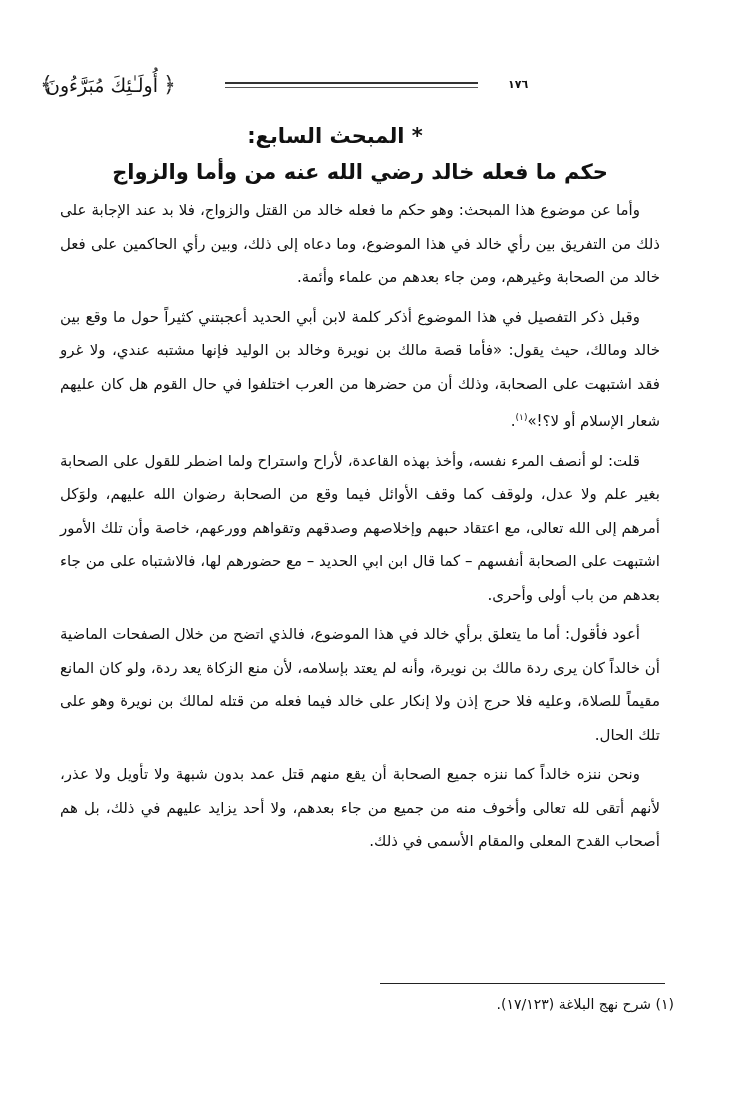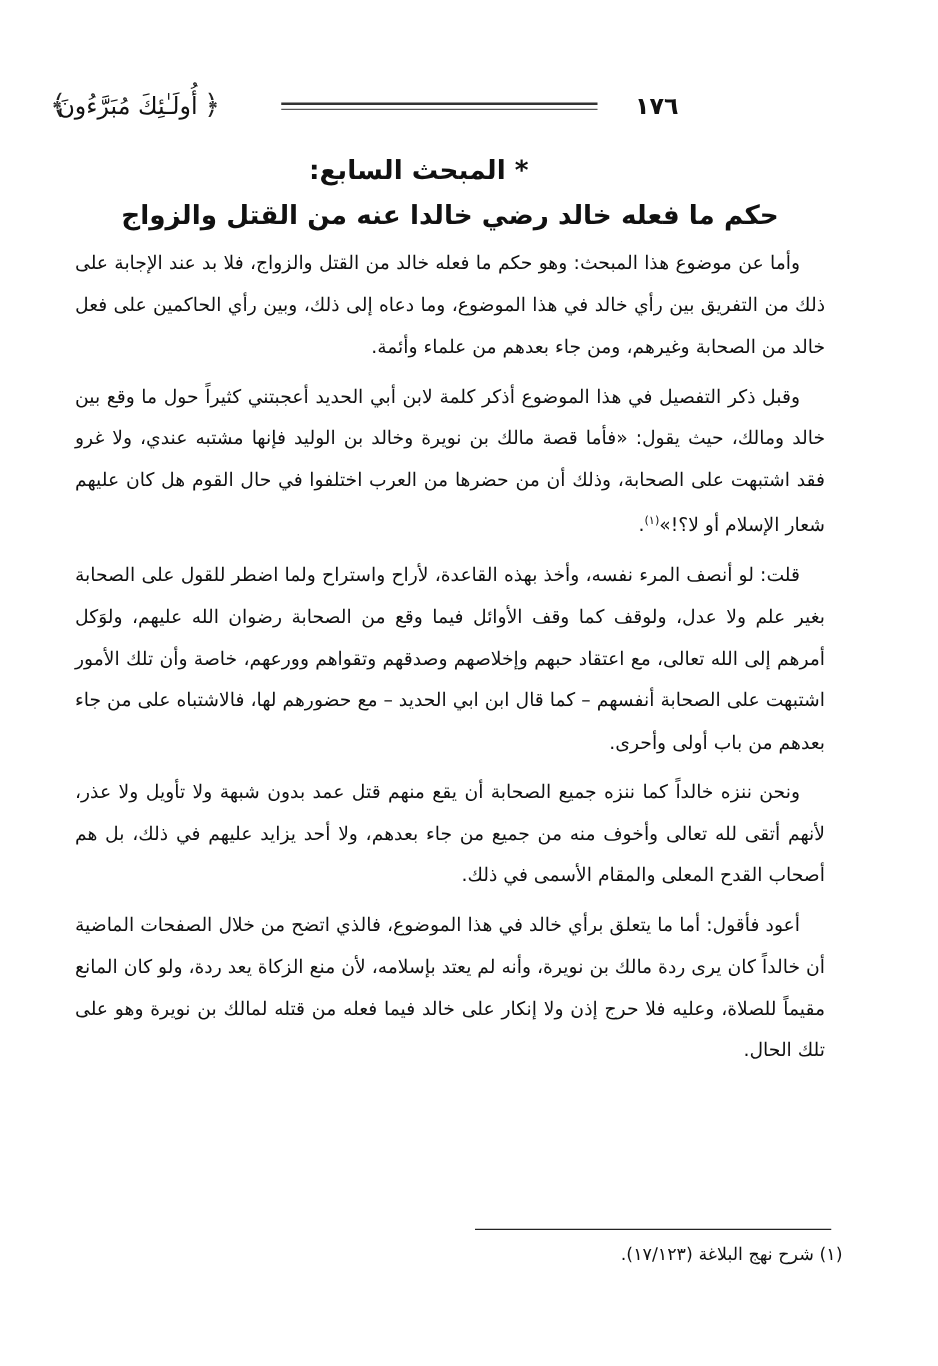--- a/index.html
+++ b/index.html
@@ -19,21 +19,21 @@
     }
     .orn { position: absolute; top: 2px; font-size: 22px; line-height: 30px; color: #222; }
     .orn.l { left: -18px; }
     .orn.r { right: -18px; }
     .rule {
       position: absolute; left: 167px; top: 14px; width: 253px; height: 3px;
       border-top: 2px solid #333; border-bottom: 1px solid #555;
     }
     .page-num {
       position: absolute; left: 450px; top: 0; height: 34px; line-height: 34px;
-      font-size: 19px; font-weight: bold; direction: rtl;
+      font-size: 11px; font-weight: bold; direction: rtl;
     }
     .content {
       position: absolute; top: 118px; left: 60px; width: 600px;
       direction: rtl; text-align: justify;
     }
     .sec-label {
       font-size: 21px; font-weight: bold; margin: 0; padding-right: 50px;
       line-height: 36px; text-align: center;
     }
     .sec-title {
@@ -65,24 +65,24 @@
       <span class="orn l">﴾</span>
       <span>أُولَـٰئِكَ مُبَرَّءُونَ</span>
       <span class="orn r">﴿</span>
     </div>
     <div class="rule"></div>
     <div class="page-num">١٧٦</div>
   </div>
 
   <div class="content">
     <h2 class="sec-label">* المبحث السابع:</h2>
-    <h1 class="sec-title">حكم ما فعله خالد رضي خالدا عنه من القتل والزواج</h1>
+    <h1 class="sec-title">حكم ما فعله خالد رضي الله عنه من وأما والزواج</h1>
 
     <p class="para">وأما عن موضوع هذا المبحث: وهو حكم ما فعله خالد من القتل والزواج، فلا بد عند الإجابة على ذلك من التفريق بين رأي خالد في هذا الموضوع، وما دعاه إلى ذلك، وبين رأي الحاكمين على فعل خالد من الصحابة وغيرهم، ومن جاء بعدهم من علماء وأئمة.</p>
     <p class="para"><span>وقبل ذكر التفصيل في هذا الموضوع أذكر كلمة لابن أبي الحديد أعجبتني كثيراً حول ما وقع بين خالد ومالك، حيث يقول: «فأما قصة مالك بن نويرة وخالد بن الوليد فإنها مشتبه عندي، ولا غرو فقد اشتبهت على الصحابة، وذلك أن من حضرها من العرب اختلفوا في حال القوم هل كان عليهم شعار الإسلام أو لا؟!»</span><span class="sup">(١)</span><span>.</span></p>
     <p class="para">قلت: لو أنصف المرء نفسه، وأخذ بهذه القاعدة، لأراح واستراح ولما اضطر للقول على الصحابة بغير علم ولا عدل، ولوقف كما وقف الأوائل فيما وقع من الصحابة رضوان الله عليهم، ولوَكل أمرهم إلى الله تعالى، مع اعتقاد حبهم وإخلاصهم وصدقهم وتقواهم وورعهم، خاصة وأن تلك الأمور اشتبهت على الصحابة أنفسهم – كما قال ابن ابي الحديد – مع حضورهم لها، فالاشتباه على من جاء بعدهم من باب أولى وأحرى.</p>
+    <p class="para">أعود فأقول: أما ما يتعلق برأي خالد في هذا الموضوع، فالذي اتضح من خلال الصفحات الماضية أن خالداً كان يرى ردة مالك بن نويرة، وأنه لم يعتد بإسلامه، لأن منع الزكاة يعد ردة، ولو كان المانع مقيماً للصلاة، وعليه فلا حرج إذن ولا إنكار على خالد فيما فعله من قتله لمالك بن نويرة وهو على تلك الحال.</p>
     <p class="para">ونحن ننزه خالداً كما ننزه جميع الصحابة أن يقع منهم قتل عمد بدون شبهة ولا تأويل ولا عذر، لأنهم أتقى لله تعالى وأخوف منه من جميع من جاء بعدهم، ولا أحد يزايد عليهم في ذلك، بل هم أصحاب القدح المعلى والمقام الأسمى في ذلك.</p>
-    <p class="para">أعود فأقول: أما ما يتعلق برأي خالد في هذا الموضوع، فالذي اتضح من خلال الصفحات الماضية أن خالداً كان يرى ردة مالك بن نويرة، وأنه لم يعتد بإسلامه، لأن منع الزكاة يعد ردة، ولو كان المانع مقيماً للصلاة، وعليه فلا حرج إذن ولا إنكار على خالد فيما فعله من قتله لمالك بن نويرة وهو على تلك الحال.</p>
   </div>
 
   <div class="footnote-rule"></div>
   <div class="footnote">(١) شرح نهج البلاغة (١٧/١٢٣).</div>
 </div>
 
 </body></html>

